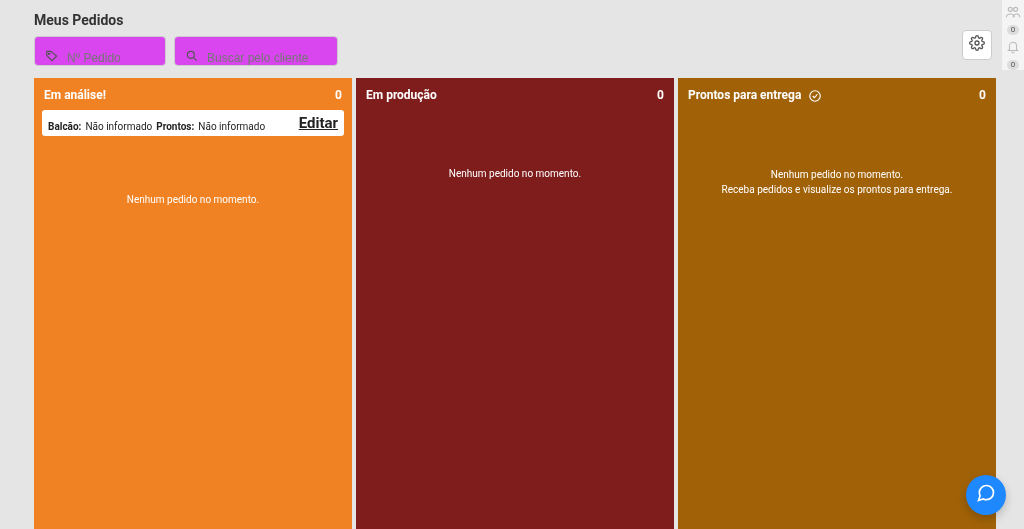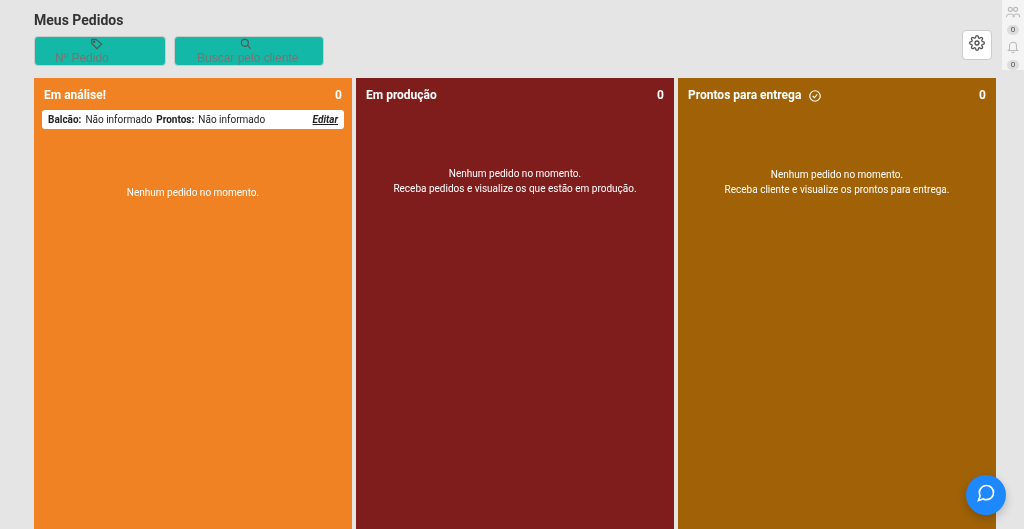--- a/index.html
+++ b/index.html
@@ -17,47 +17,46 @@
       color: #333;
       padding: 12px 0 8px 34px;
     }
     .search-row {
       display: flex;
       gap: 8px;
       padding: 0 0 12px 34px;
     }
     .input-wrap {
       display: flex;
-      align-items: center;
-      background: #14b8a6;
+      align-items: flex-end;
+      background: #d946ef;
       border: 1px solid #ccc;
       border-radius: 4px;
       height: 30px;
       padding: 0 8px;
-      flex-direction: column;
     }
     .input-wrap .icon-box {
       display: flex;
       align-items: center;
       justify-content: center;
       width: 18px;
       height: 18px;
       margin-right: 6px;
       color: #555;
     }
     .input-wrap input {
       border: none;
       outline: none;
       font-size: 12px;
       background: transparent;
       color: #333;
     }
     .input-pedido { width: 132px; }
     .input-pedido input { width: 90px; }
-    .input-cliente { width: 150px; }
+    .input-cliente { width: 164px; }
     .input-cliente input { width: 104px; }
 
     .gear-btn {
       position: absolute;
       top: 30px;
       right: 32px;
       width: 30px;
       height: 30px;
       background: #fff;
       border: 1px solid #ccc;
@@ -142,22 +141,21 @@
       display: flex;
       align-items: flex-end;
       gap: 4px;
     }
     .filter-bar b { font-weight: bold; }
     .filter-bar .edit-link {
       margin-left: auto;
       font-weight: bold;
       text-decoration: underline;
       cursor: pointer;
-      font-size: 10px;
-      font-style: italic;
+      font-size: 15px;
     }
 
     .empty-msg {
       text-align: center;
       font-size: 10px;
       line-height: 1.5;
       margin-top: 56px;
       padding: 0 10px;
     }
 
@@ -253,40 +251,39 @@
     </div>
   </div>
 
   <div class="col col-amber">
     <div class="col-header">
       <span>Em produção</span>
       <span>0</span>
     </div>
     <div class="empty-msg">
       <div>Nenhum pedido no momento.</div>
-      <div>Receba pedidos e visualize os que estão em produção.</div>
     </div>
   </div>
 
   <div class="col col-green">
     <div class="col-header">
       <span>
         <span>Prontos para entrega</span>
         <span class="check-ico">
           <svg width="14" height="14" viewBox="0 0 24 24" fill="none" stroke="#fff" stroke-width="2">
             <circle cx="12" cy="12" r="9"></circle>
               <path d="M8 12l3 3 5-6"></path>
           </svg>
         </span>
       </span>
       <span>0</span>
     </div>
     <div class="empty-msg">
       <div>Nenhum pedido no momento.</div>
-      <div>Receba cliente e visualize os prontos para entrega.</div>
+      <div>Receba pedidos e visualize os prontos para entrega.</div>
     </div>
   </div>
 
 </div>
 
 <div class="chat-bubble">
   <span>
     <svg width="20" height="20" viewBox="0 0 24 24" fill="none" stroke="#fff" stroke-width="2">
       <path d="M21 11.5a8.38 8.38 0 0 1-8.5 8.5 8.5 8.5 0 0 1-3.8-.9L3 21l1.9-5.7A8.38 8.38 0 0 1 4 11.5 8.5 8.5 0 0 1 12.5 3 8.38 8.38 0 0 1 21 11.5z"></path>
     </svg>

